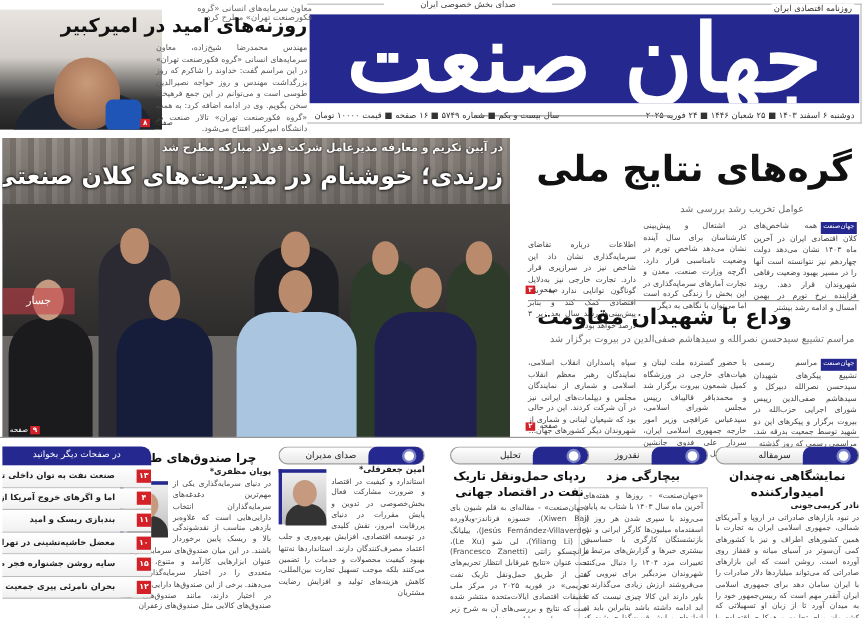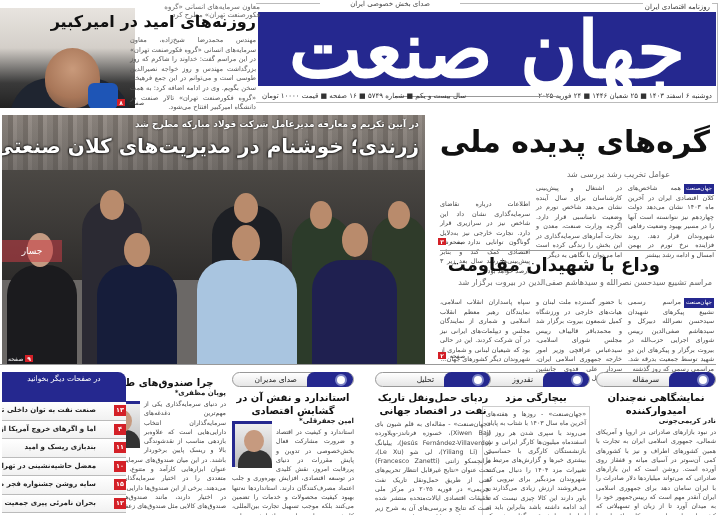--- a/index.html
+++ b/index.html
@@ -76,21 +76,21 @@
   .bphoto .ph-body { position:absolute; left: 3px; top: 26px; width: 34px; height: 18px; border-radius: 14px 14px 0 0; background: #333; }
 
   .b-sarmaghale { right: 4px; width: 120px; }
   .b-naghdrooz { right: 130px; width: 108px; }
   .b-tahlil { right: 229px; width: 116px; }
   .b-sedaye { right: 366px; width: 122px; }
   .b-tribune { right: 494px; width: 126px; }
 
   
   .other { left: 2px; top: 372px; width: 124px; }
-  .other-head { background: #25288f; color: #fff; font-size: 7.5px; text-align: center; height: 30px; line-height: 14px; border-radius: 0 8px 0 0; }
+  .other-head { background: #25288f; color: #fff; font-size: 7.5px; text-align: center; height: 16px; line-height: 14px; border-radius: 0 8px 0 0; }
   .other-item { font-size: 7px; font-weight: bold; color: #222; text-align: right; height: 18.5px; line-height: 17px; border-bottom: 1px solid #bbb; white-space: nowrap; overflow: hidden; background: linear-gradient(180deg,#fff,#f1f1f1); }
   .other-num { display:inline-block; background:#d42027; color:#fff; font-size:6.5px; width: 12px; text-align:center; margin-left: 18px; line-height: 11px; }
 </style>
 </head>
 <body>
 
 <div class="abs masthead-frame"></div>
 <div class="abs logo-band">
   <div class="logo-text">جهان صنعت</div>
 </div>
@@ -138,21 +138,21 @@
 
   <div class="mp-watermark">جسار</div>
   <div class="mp-kicker">در آیین تکریم و معارفه مدیرعامل شرکت فولاد مبارکه مطرح شد</div>
   <div class="mp-title">زرندی؛ خوشنام در مدیریت‌های کلان صنعتی</div>
   <div class="mp-page">
     <span class="pg-badge">۹</span>
     <span>صفحه</span>
   </div>
 </div>
 
-<a class="abs lead-title">گره‌های پدیده ملی</a>
+<a class="abs lead-title">گره‌های نتایج ملی</a>
 <div class="abs lead-sub">عوامل تخریب رشد بررسی شد</div>
 <div class="abs col lead-c1">
   <span class="srcbadge">جهان‌صنعت</span><span>همه شاخص‌های کلان اقتصادی ایران در آخرین ماه ۱۴۰۳ نشان می‌دهد دولت چهاردهم نیز نتوانسته است آنها را در مسیر بهبود وضعیت رفاهی شهروندان قرار دهد. روند فزاینده نرخ تورم در بهمن امسال و ادامه رشد بیشتر</span>
 </div>
 <div class="abs col lead-c2">در اشتغال و پیش‌بینی کارشناسان برای سال آینده نشان می‌دهد شاخص تورم در وضعیت نامناسبی قرار دارد. اگرچه وزارت صنعت، معدن و تجارت آمارهای سرمایه‌گذاری در این بخش را زندگی کرده است اما می‌توان با نگاهی به دیگر</div>
 <div class="abs col lead-c3">اطلاعات درباره تقاضای سرمایه‌گذاری نشان داد این شاخص نیز در سرازیری قرار دارد. تجارت خارجی نیز به‌دلایل گوناگون توانایی ندارد به رشد اقتصادی کمک کند و بنابر پیش‌بینی‌ها رشد سال بعد زیر ۳ درصد خواهد بود.</div>
 <a class="abs lead-page">
   <span>صفحه</span>
   <span class="pg-badge">۳</span>
 </a>
@@ -201,21 +201,20 @@
   <a class="btitle" style="display:block">ردپای حمل‌ونقل تاریک نفت در اقتصاد جهانی</a>
   <div class="btext">«جهان‌صنعت» - مقاله‌ای به قلم شیون بای (Xiwen Bai)، خسوزه فرناندز-ویلاورده (Jesús Fernández-Villaverde)، ییلیانگ لی (Yiliang Li)، لی شو (Le Xu)، فرانچسکو زانتی (Francesco Zanetti) تحت عنوان «نتایج غیرقابل انتظار تحریم‌های نفتی از طریق حمل‌ونقل تاریک نفت تحریمی» در فوریه ۲۰۲۵ در مرکز ملی تحقیقات اقتصادی ایالات‌متحده منتشر شده است که نتایج و بررسی‌های آن به شرح زیر است. در این تحلیل محققان به بررسی افزایش پدیده</div>
 </div>
 
 <div class="abs bcol b-sedaye">
   <div class="bhead">
     <div class="bhead-blue"></div>
     <div class="bhead-icon"></div>
     <div class="bhead-label">صدای مدیران</div>
   </div>
-  <a class="btitle" style="display:block">استاندارد و نقش آن در گشایش اقتصادی</a>
   <div class="bphoto">
     <div class="ph-body"></div>
     <div class="ph-head"></div>
   </div>
   <div class="bauthor">امین جعفرقلی*</div>
   <div class="btext">استاندارد و کیفیت در اقتصاد و ضرورت مشارکت فعال بخش‌خصوصی در تدوین و پایش مقررات در دنیای پررقابت امروز، نقش کلیدی در توسعه اقتصادی، افزایش بهره‌وری و جلب اعتماد مصرف‌کنندگان دارند. استانداردها نه‌تنها بهبود کیفیت محصولات و خدمات را تضمین می‌کنند بلکه موجب تسهیل تجارت بین‌المللی، کاهش هزینه‌های تولید و افزایش رضایت مشتریان</div>
 </div>
 
 <div class="abs bcol b-tribune">
   <a class="btitle" style="display:block">چرا صندوق‌های طلا؟</a>

